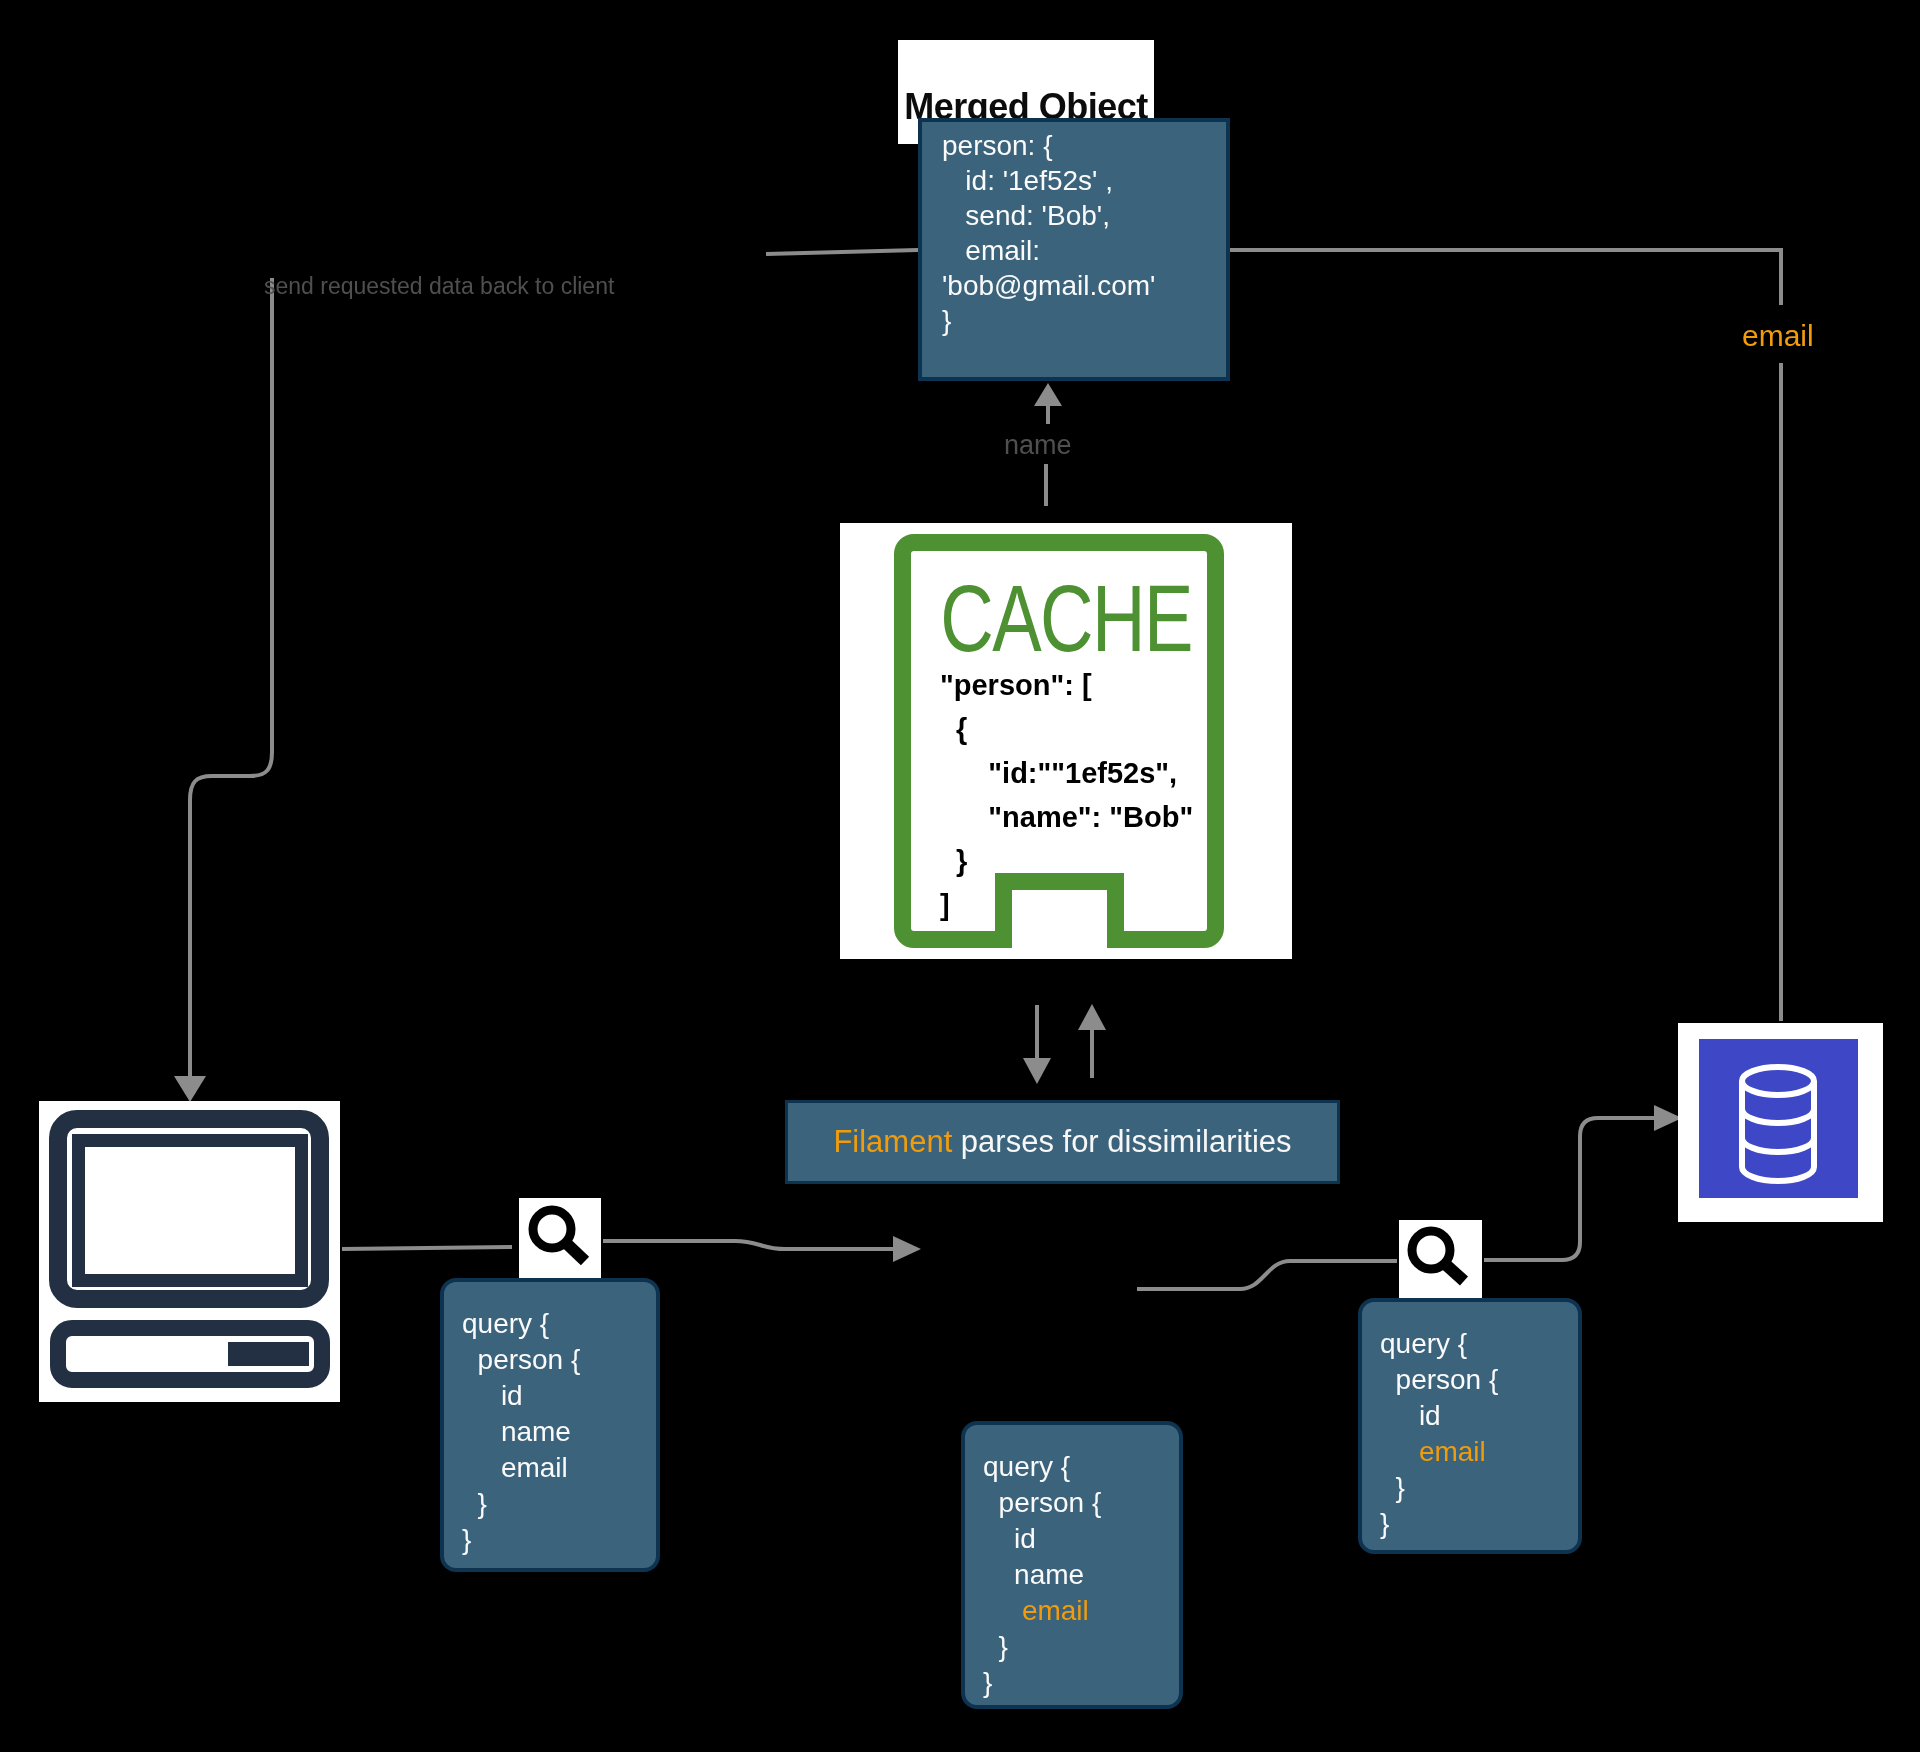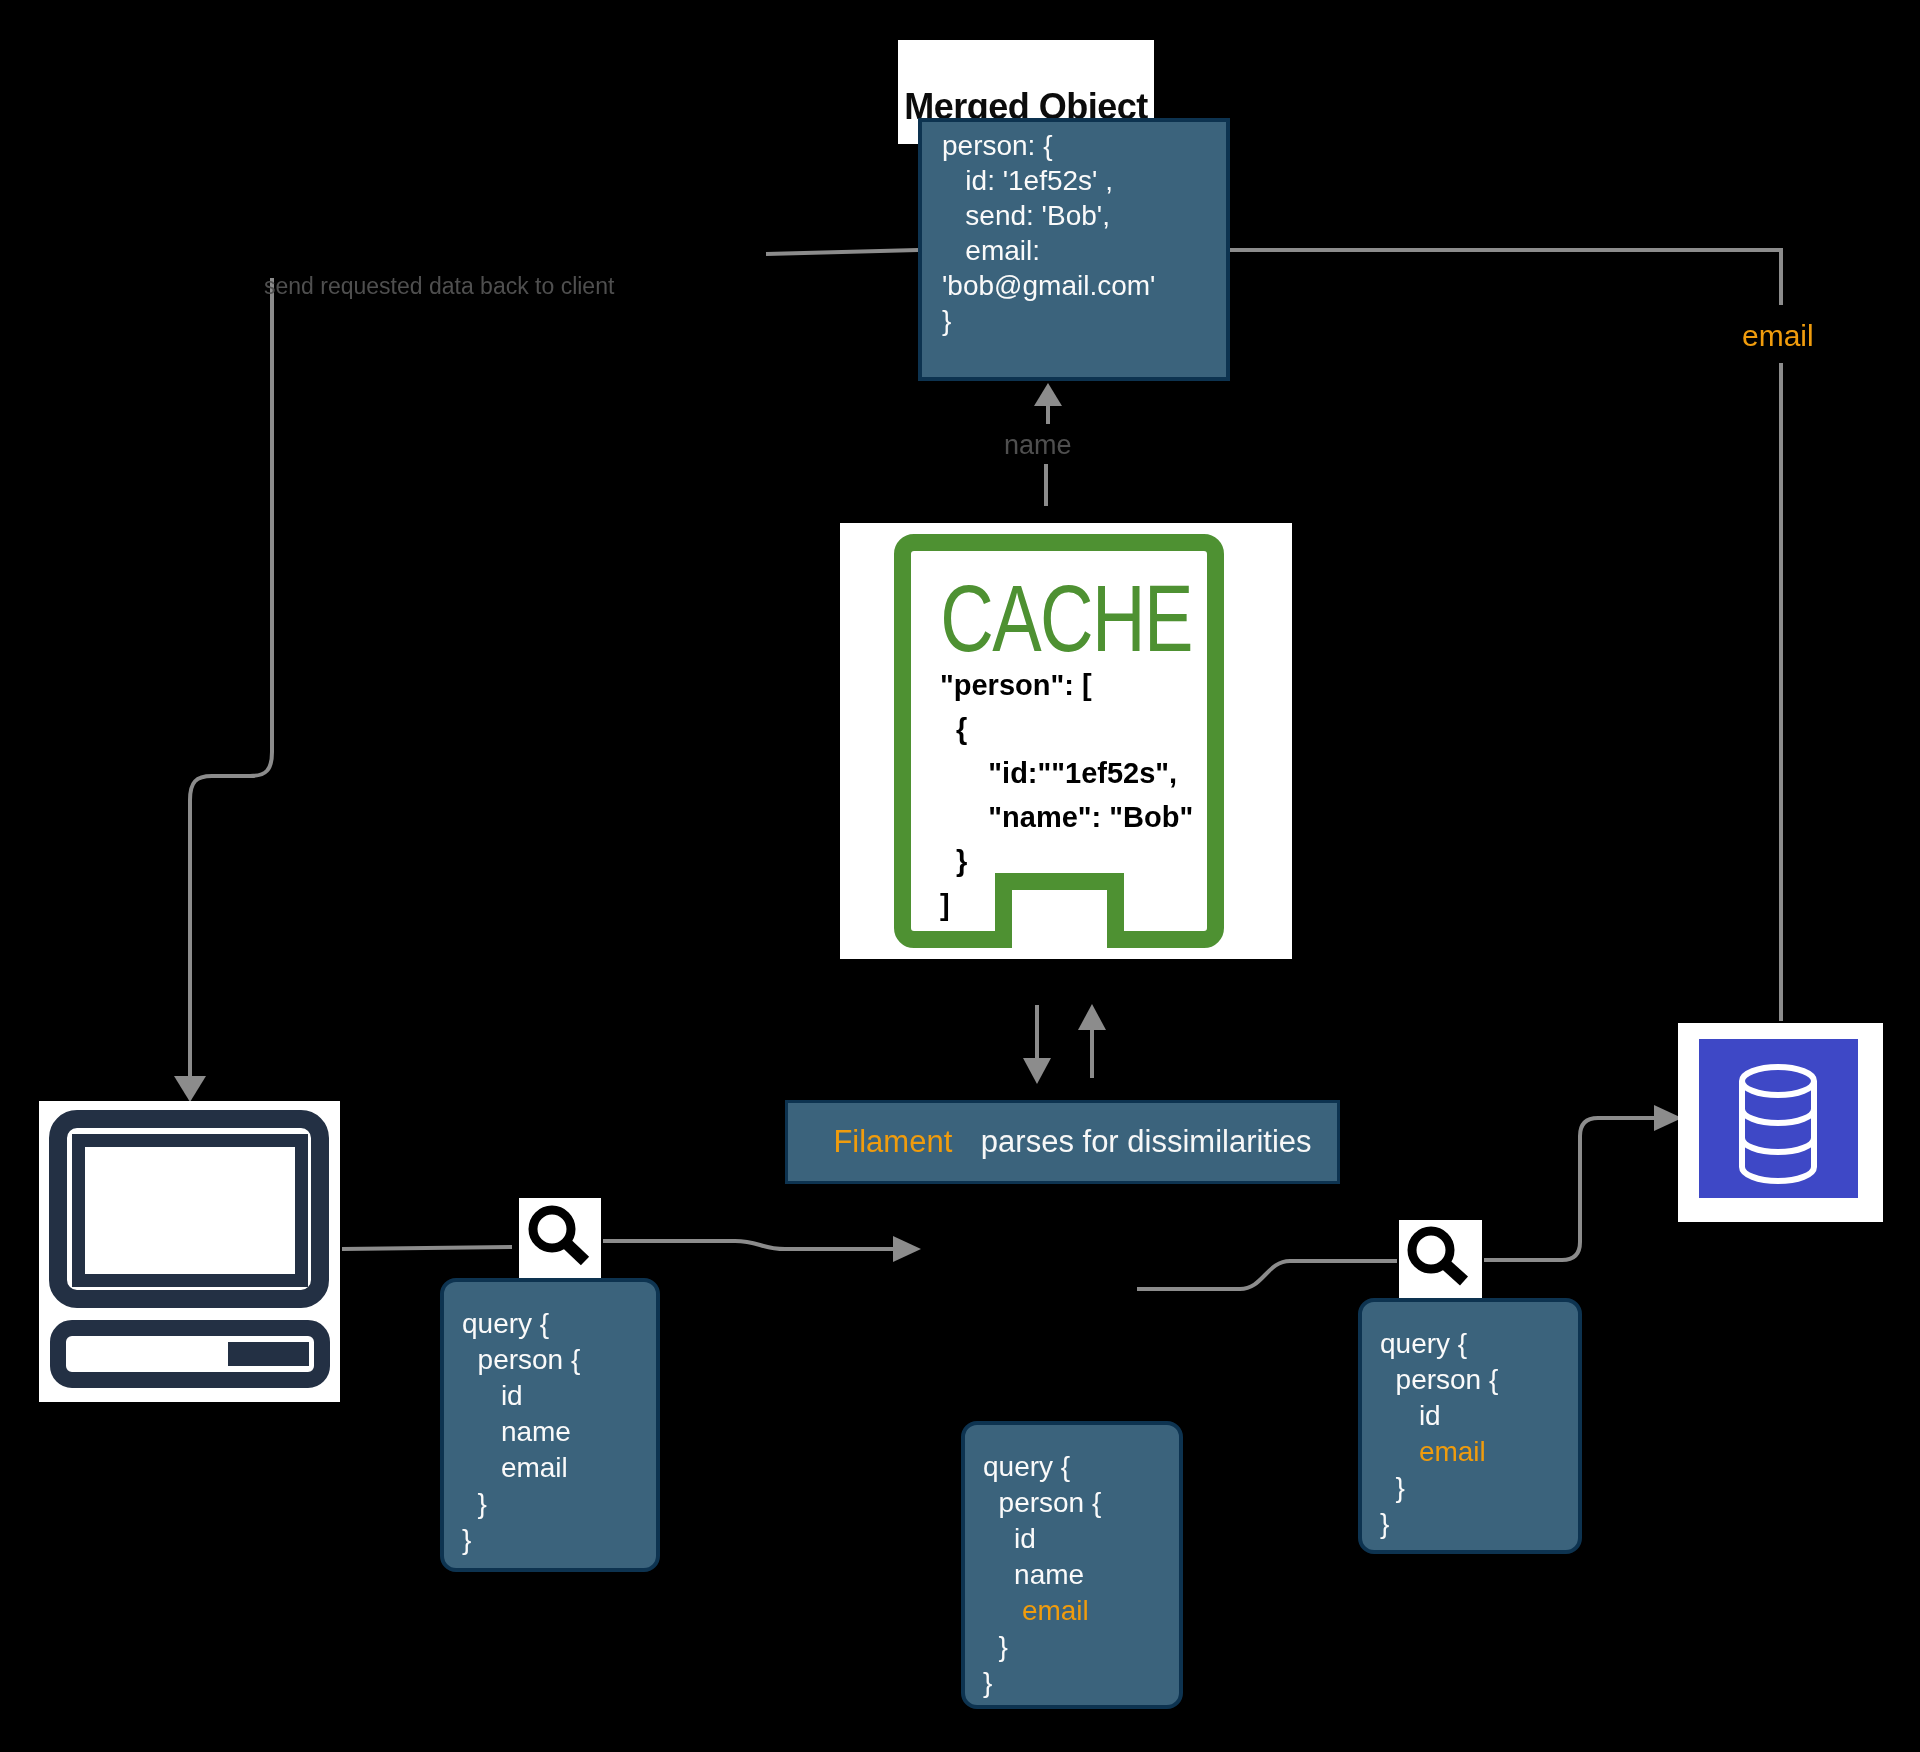--- a/index.html
+++ b/index.html
@@ -28,21 +28,21 @@
   #cache-door{left:155px;top:350px;width:129px;height:75px;background:#fff;
     border:17px solid #4e9132;border-bottom:none;}
   #cache-title{left:0;top:48px;width:100%;text-align:center;font-size:95px;line-height:1;
     color:#4e9132;letter-spacing:-2px;transform:scaleX(0.78);transform-origin:50% 50%;font-weight:400;}
   #cache-code{left:100px;top:140px;}
   #cache-code .cl{font-size:29px;line-height:44px;color:#000;font-weight:bold;}
 
   
   #filament-bar{left:785px;top:1100px;width:555px;height:84px;background:#3b637c;
     border:3px solid #0d3350;z-index:2;display:flex;align-items:center;justify-content:center;}
-  #filament-bar span{font-size:31px;font-weight:500;white-space:pre;margin-left:20px;}
+  #filament-bar span{font-size:31px;font-weight:500;white-space:pre;}
   #filament-brand{color:#f09c0d;}
   #filament-rest{color:#f7f7f7;}
 
   
   #computer{left:39px;top:1101px;width:301px;height:301px;background:#fff;z-index:2;}
   #monitor{left:10px;top:9px;width:280px;height:198px;border:18px solid #233044;border-radius:28px;background:#fff;}
   #screen{left:33px;top:33px;width:236px;height:153px;border:13px solid #233044;background:#fff;}
   #keyboard{left:11px;top:219px;width:280px;height:68px;border:16px solid #233044;border-radius:22px;background:#fff;}
   #kb-block{left:189px;top:241px;width:81px;height:24px;background:#233044;}
 

